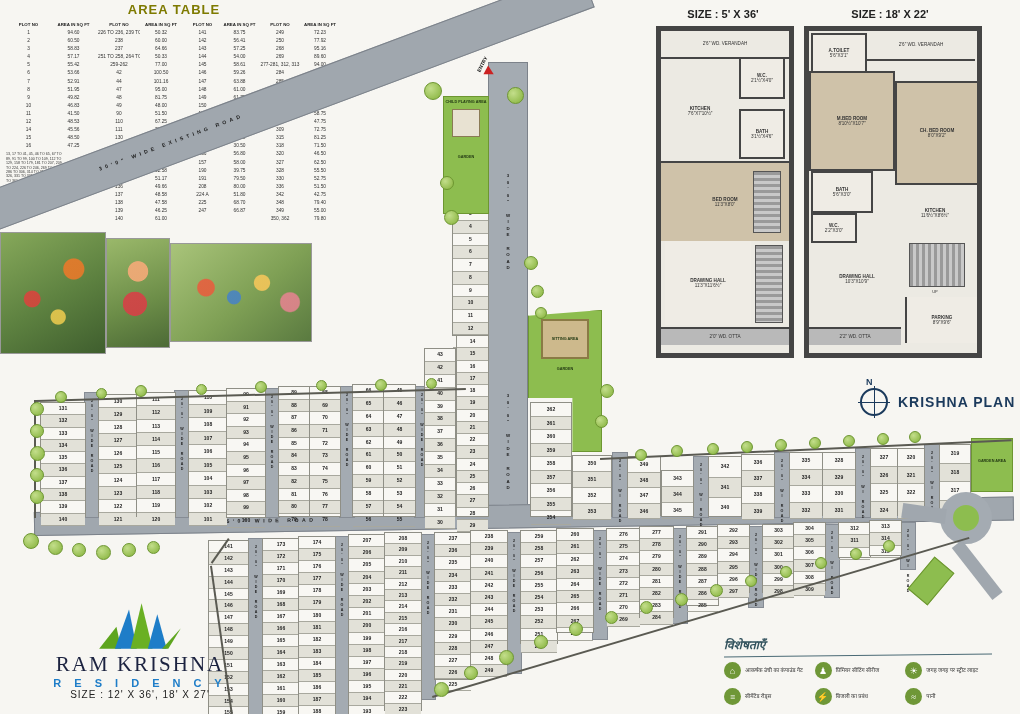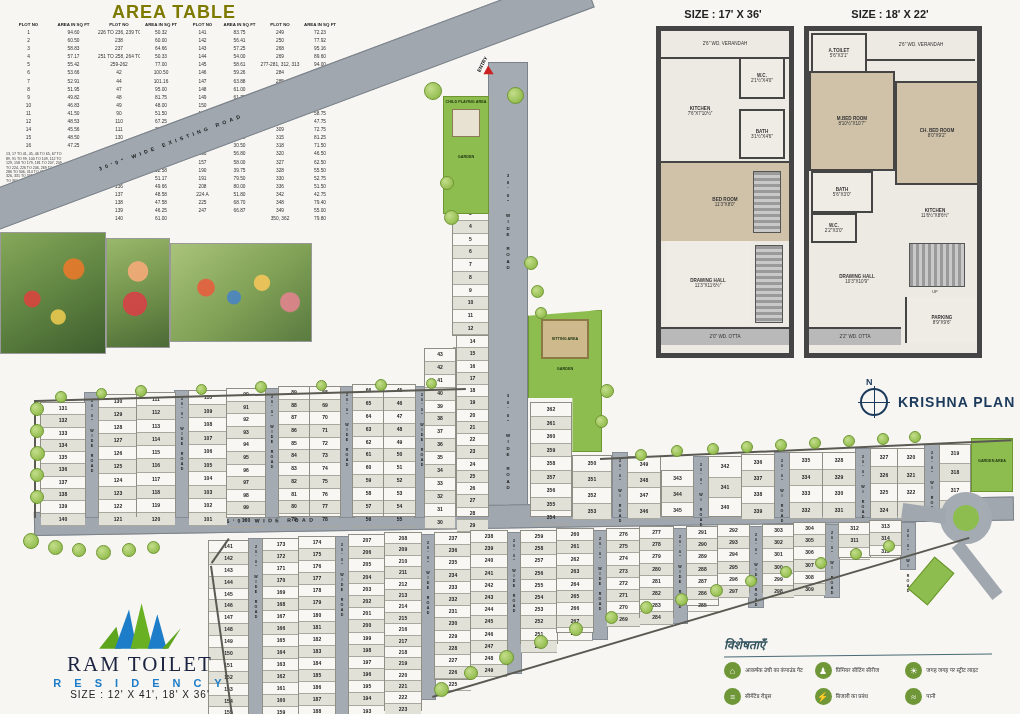--- a/index.html
+++ b/index.html
@@ -1,20 +1,20 @@
 <!DOCTYPE html>
 <html><head>
 <meta charset="utf-8">
 <style>
   html,body{margin:0;padding:0;background:#c9c9c4;font-family:"Liberation Sans",sans-serif;}
   #canvas{position:relative;width:1020px;height:714px;background:#f7f6f2;overflow:hidden;box-shadow:0 0 8px rgba(0,0,0,.4);}
   .abs{position:absolute;}
   
   #area-table{left:6px;top:2px;width:336px;}
-  #area-table .title{text-align:center;font-weight:bold;font-size:18px;color:#7e7a00;letter-spacing:1px;}
+  #area-table .title{text-align:center;font-weight:bold;font-size:13px;color:#7e7a00;letter-spacing:1px;}
   .subtbl{position:absolute;top:20px;}
   .subtbl .hdr{display:flex;font-size:4.4px;font-weight:bold;color:#222;margin-bottom:2px;}
   .subtbl .hdr span{flex:1;text-align:center;}
   .trow{display:flex;font-size:4.8px;color:#333;line-height:8.1px;}
   .trow span{flex:1;text-align:center;white-space:nowrap;overflow:hidden;}
   .grp{display:flex;font-size:3.6px;color:#333;line-height:4.4px;margin-top:2px;}
   .grp .g-plots{width:62%;}
   .grp .g-area{width:38%;text-align:center;align-self:center;font-size:4.8px;}
   
   .photo{border:1px solid #999;}
@@ -457,21 +457,21 @@
        radial-gradient(circle at 50% 30%,rgba(245,170,120,.9) 0 12%,transparent 13%),
        radial-gradient(circle at 45% 60%,rgba(220,60,70,.85) 0 16%,transparent 17%),
        linear-gradient(160deg,#9ab86a 0%,#6c8d48 60%,#4c6a36 100%);"></div>
   <div class="abs photo" style="left:170px;top:243px;width:140px;height:97px;background:
        radial-gradient(circle at 25% 45%,rgba(235,90,60,.85) 0 7%,transparent 8%),
        radial-gradient(circle at 45% 55%,rgba(70,130,200,.85) 0 7%,transparent 8%),
        radial-gradient(circle at 65% 40%,rgba(250,200,90,.85) 0 7%,transparent 8%),
        radial-gradient(circle at 85% 60%,rgba(240,130,150,.8) 0 7%,transparent 8%),
        linear-gradient(140deg,#a9c47a 0%,#7fa055 55%,#5a7a40 100%);"></div>
 
-  <div class="abs fp-title" style="left:648px;top:8px;width:150px;">SIZE : 17' X 36'</div>
+  <div class="abs fp-title" style="left:648px;top:8px;width:150px;">SIZE : 5' X 36'</div>
   <div class="abs fp" style="left:656px;top:26px;width:128px;height:322px;">
     <div class="room" style="left:0;top:0;width:100%;height:26px;border-bottom:2px solid #454545;">
       <span>2'6" WD. VERANDAH</span>
       </div>
     <div class="room wall-b lite" style="left:78px;top:26px;width:42px;height:38px;">
       <b>W.C.</b>
         <span>2'1½"X4'0"</span>
       </div>
     <div class="room" style="left:4px;top:40px;width:70px;height:80px;">
       <b>KITCHEN</b>
@@ -1127,23 +1127,23 @@
     </div>
 
   <div class="abs" style="left:40px;top:600px;width:200px;text-align:center;">
     <svg width="110" height="52" viewBox="0 0 140 66" style="display:block;margin:0 auto;">
       <polygon points="18,62 40,34 46,62" fill="#5ea51e"></polygon>
       <polygon points="38,62 56,12 66,62" fill="#1e7dc8"></polygon>
       <polygon points="58,62 72,4 86,62" fill="#6ab023"></polygon>
       <polygon points="80,62 92,18 104,62" fill="#1e7dc8"></polygon>
       <polygon points="98,62 122,36 106,62" fill="#5ea51e"></polygon>
     </svg>
-    <div id="brand-name">RAM TOILET</div>
+    <div id="brand-name">RAM KRISHNA</div>
     <div id="brand-sub">R E S I D E N C Y</div>
-    <div id="brand-sizes">SIZE : 12' X 41', 18' X 36'</div>
+    <div id="brand-sizes">SIZE : 12' X 36', 18' X 27'</div>
   </div>
 
   <div class="abs" id="legend">
     <div class="ltitle">विशेषताएँ</div>
     <div class="lrule"></div>
     <div class="lgrid" id="legend-items">
         <div class="litem">
           <span class="licon">⌂</span>
           <span class="llabel">आकर्षक उंची का कंपाउंड गेट</span>
         </div>

